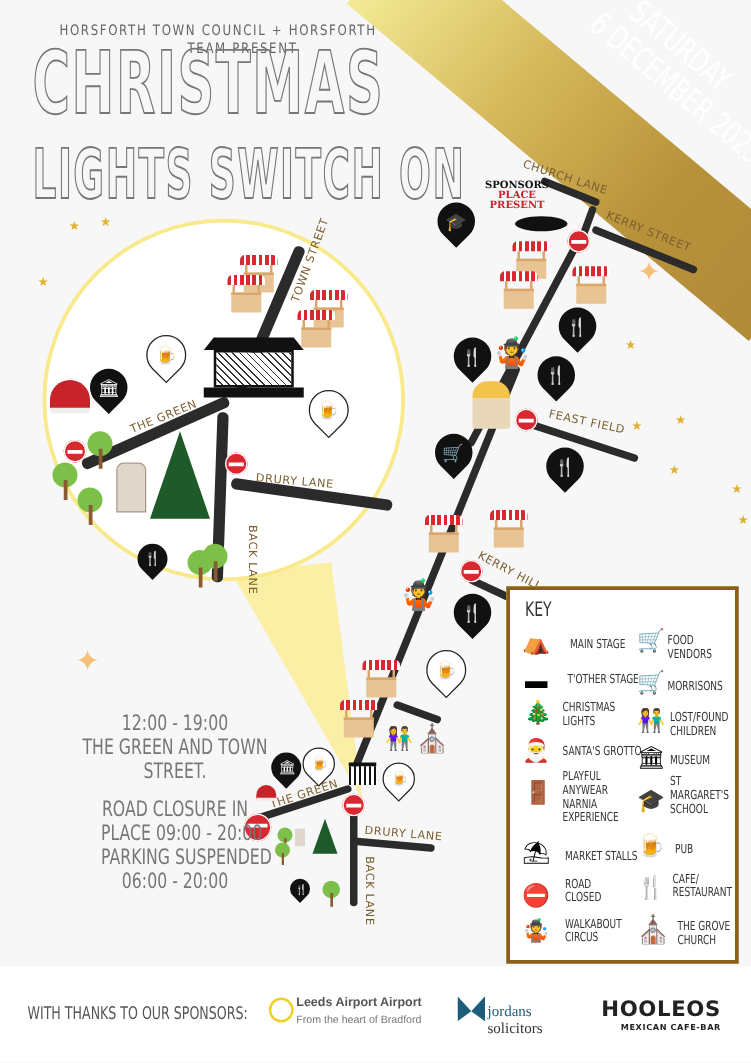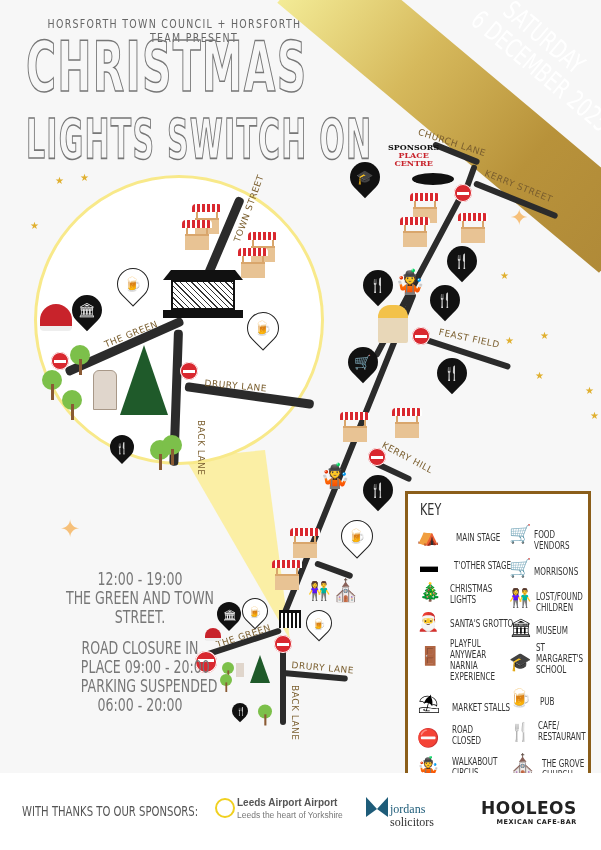--- a/index.html
+++ b/index.html
@@ -26,21 +26,21 @@
   .pin.light span{color:#222;}
   .stall{position:absolute;width:30px;height:28px;}
   .stall .awn{position:absolute;left:0;top:0;width:30px;height:8px;background:repeating-linear-gradient(90deg,#d9282f 0 3px,#fff 3px 5px);border-radius:4px 4px 0 0;}
   .stall .box{position:absolute;left:3px;top:14px;width:24px;height:14px;background:#e8c394;border-top:2px solid #d9a66c;}
   .stall .post{position:absolute;top:8px;width:2px;height:8px;background:#d9a66c;}
   .tree{position:absolute;width:20px;height:30px;}
   .tree .crown{position:absolute;left:0;top:0;width:20px;height:20px;border-radius:50%;background:#7cc04a;}
   .tree .trunk{position:absolute;left:9px;top:14px;width:3px;height:16px;background:#8a5a33;}
   .xtree{position:absolute;width:0;height:0;border-left:24px solid transparent;border-right:24px solid transparent;border-bottom:70px solid #1f5a2a;}
   .spark{position:absolute;color:#e0b030;font-size:10px;}
-  #key{left:405px;top:491px;width:180px;height:296px;border:3px solid #8b5e1a;background:#fff;}
+  #key{left:405px;top:469px;width:180px;height:296px;border:3px solid #8b5e1a;background:#fff;}
   #key-title{left:12px;top:6px;font-size:16px;color:#333;font-family:"DejaVu Sans",sans-serif;transform:scaleX(0.7);transform-origin:left top;}
   .kitem{position:absolute;font-size:10px;line-height:11px;color:#333;font-family:"DejaVu Sans",sans-serif;transform:scaleX(0.72);transform-origin:left top;white-space:pre-line;width:110px;}
   .kicon{position:absolute;font-size:18px;line-height:20px;text-align:center;width:30px;}
   #info{left:60px;top:570px;width:160px;text-align:center;color:#777;font-size:17px;line-height:19px;font-family:"DejaVu Sans",sans-serif;}
   #info p{margin:0 0 12px 0;transform:scaleX(0.74);transform-origin:center top;white-space:nowrap;}
   #sponsor-bar{left:0;top:773px;width:601px;height:77px;background:#fff;}
   #thanks{left:22px;top:803px;font-size:14px;color:#555;font-family:"DejaVu Sans",sans-serif;transform:scaleX(0.72);transform-origin:left top;white-space:nowrap;}
   .sp{position:absolute;}
 </style>
 </head>
@@ -154,21 +154,21 @@
 <div class="rlabel" style="left:487px;top:168px;transform:rotate(22deg);">KERRY STREET</div>
 <div class="rlabel" style="left:440px;top:327px;transform:rotate(12deg);">FEAST FIELD</div>
 <div class="rlabel" style="left:385px;top:440px;transform:rotate(28deg);">KERRY HILL</div>
 <div class="rlabel" style="left:215px;top:640px;transform:rotate(-18deg);">THE GREEN</div>
 <div class="rlabel" style="left:292px;top:660px;transform:rotate(5deg);">DRURY LANE</div>
 <div class="rlabel" style="left:300px;top:685px;transform:rotate(90deg);">BACK LANE</div>
 
 <div class="abs" style="left:388px;top:143px;text-align:center;font-family:'DejaVu Serif',serif;font-weight:bold;line-height:8px;">
   <div style="font-size:8px;color:#111;">SPONSORS</div>
   <div style="font-size:8px;color:#c8232b;">PLACE</div>
-  <div style="font-size:8px;color:#c8232b;">CENTRE</div>
+  <div style="font-size:8px;color:#c8232b;">PRESENT</div>
 </div>
 <div class="abs" style="left:412px;top:173px;width:42px;height:12px;background:#111;border-radius:50%;"></div>
 <div class="noentry" style="left:454px;top:184px;"></div>
 <div class="pin dark" style="left:350px;top:162px;">
     <span>🎓</span>
   </div>
 <div class="stall" style="left:410px;top:193px;">
     <div class="awn"></div>
     <div class="post" style="left:4px"></div>
     <div class="post" style="left:24px"></div>
@@ -339,21 +339,21 @@
   <div class="kitem" style="left:134px;top:264px;">THE GROVE
 CHURCH</div>
 </div>
 
 <div id="sponsor-bar" class="abs"></div>
 <div id="thanks" class="abs">WITH THANKS TO OUR SPONSORS:</div>
 
 <div class="sp" style="left:215px;top:797px;">
   <div style="position:absolute;left:0;top:1px;width:16px;height:16px;border:2px solid #f0d020;border-radius:50%;"></div>
   <div style="position:absolute;left:22px;top:0;font-size:10px;font-weight:bold;color:#555;white-space:nowrap;">Leeds Airport Airport</div>
-  <div style="position:absolute;left:22px;top:13px;font-size:8.5px;color:#777;white-space:nowrap;">Leeds the heart of Yorkshire</div>
+  <div style="position:absolute;left:22px;top:13px;font-size:8.5px;color:#777;white-space:nowrap;">From the heart of Bradford</div>
 </div>
 
 <div class="sp" style="left:366px;top:797px;">
   <svg width="22" height="24" style="position:absolute;left:0;top:0;">
     <polygon points="0,0 11,12 0,20" fill="#1e5c79"></polygon>
       <polygon points="22,0 11,12 22,20" fill="#1e5c79"></polygon>
   </svg>
   <div style="position:absolute;left:24px;top:5px;font-family:'Liberation Serif',serif;font-size:12px;color:#1e5c79;white-space:nowrap;">jordans</div>
   <div style="position:absolute;left:24px;top:18px;font-family:'Liberation Serif',serif;font-size:12px;color:#333;white-space:nowrap;">solicitors</div>
 </div>

